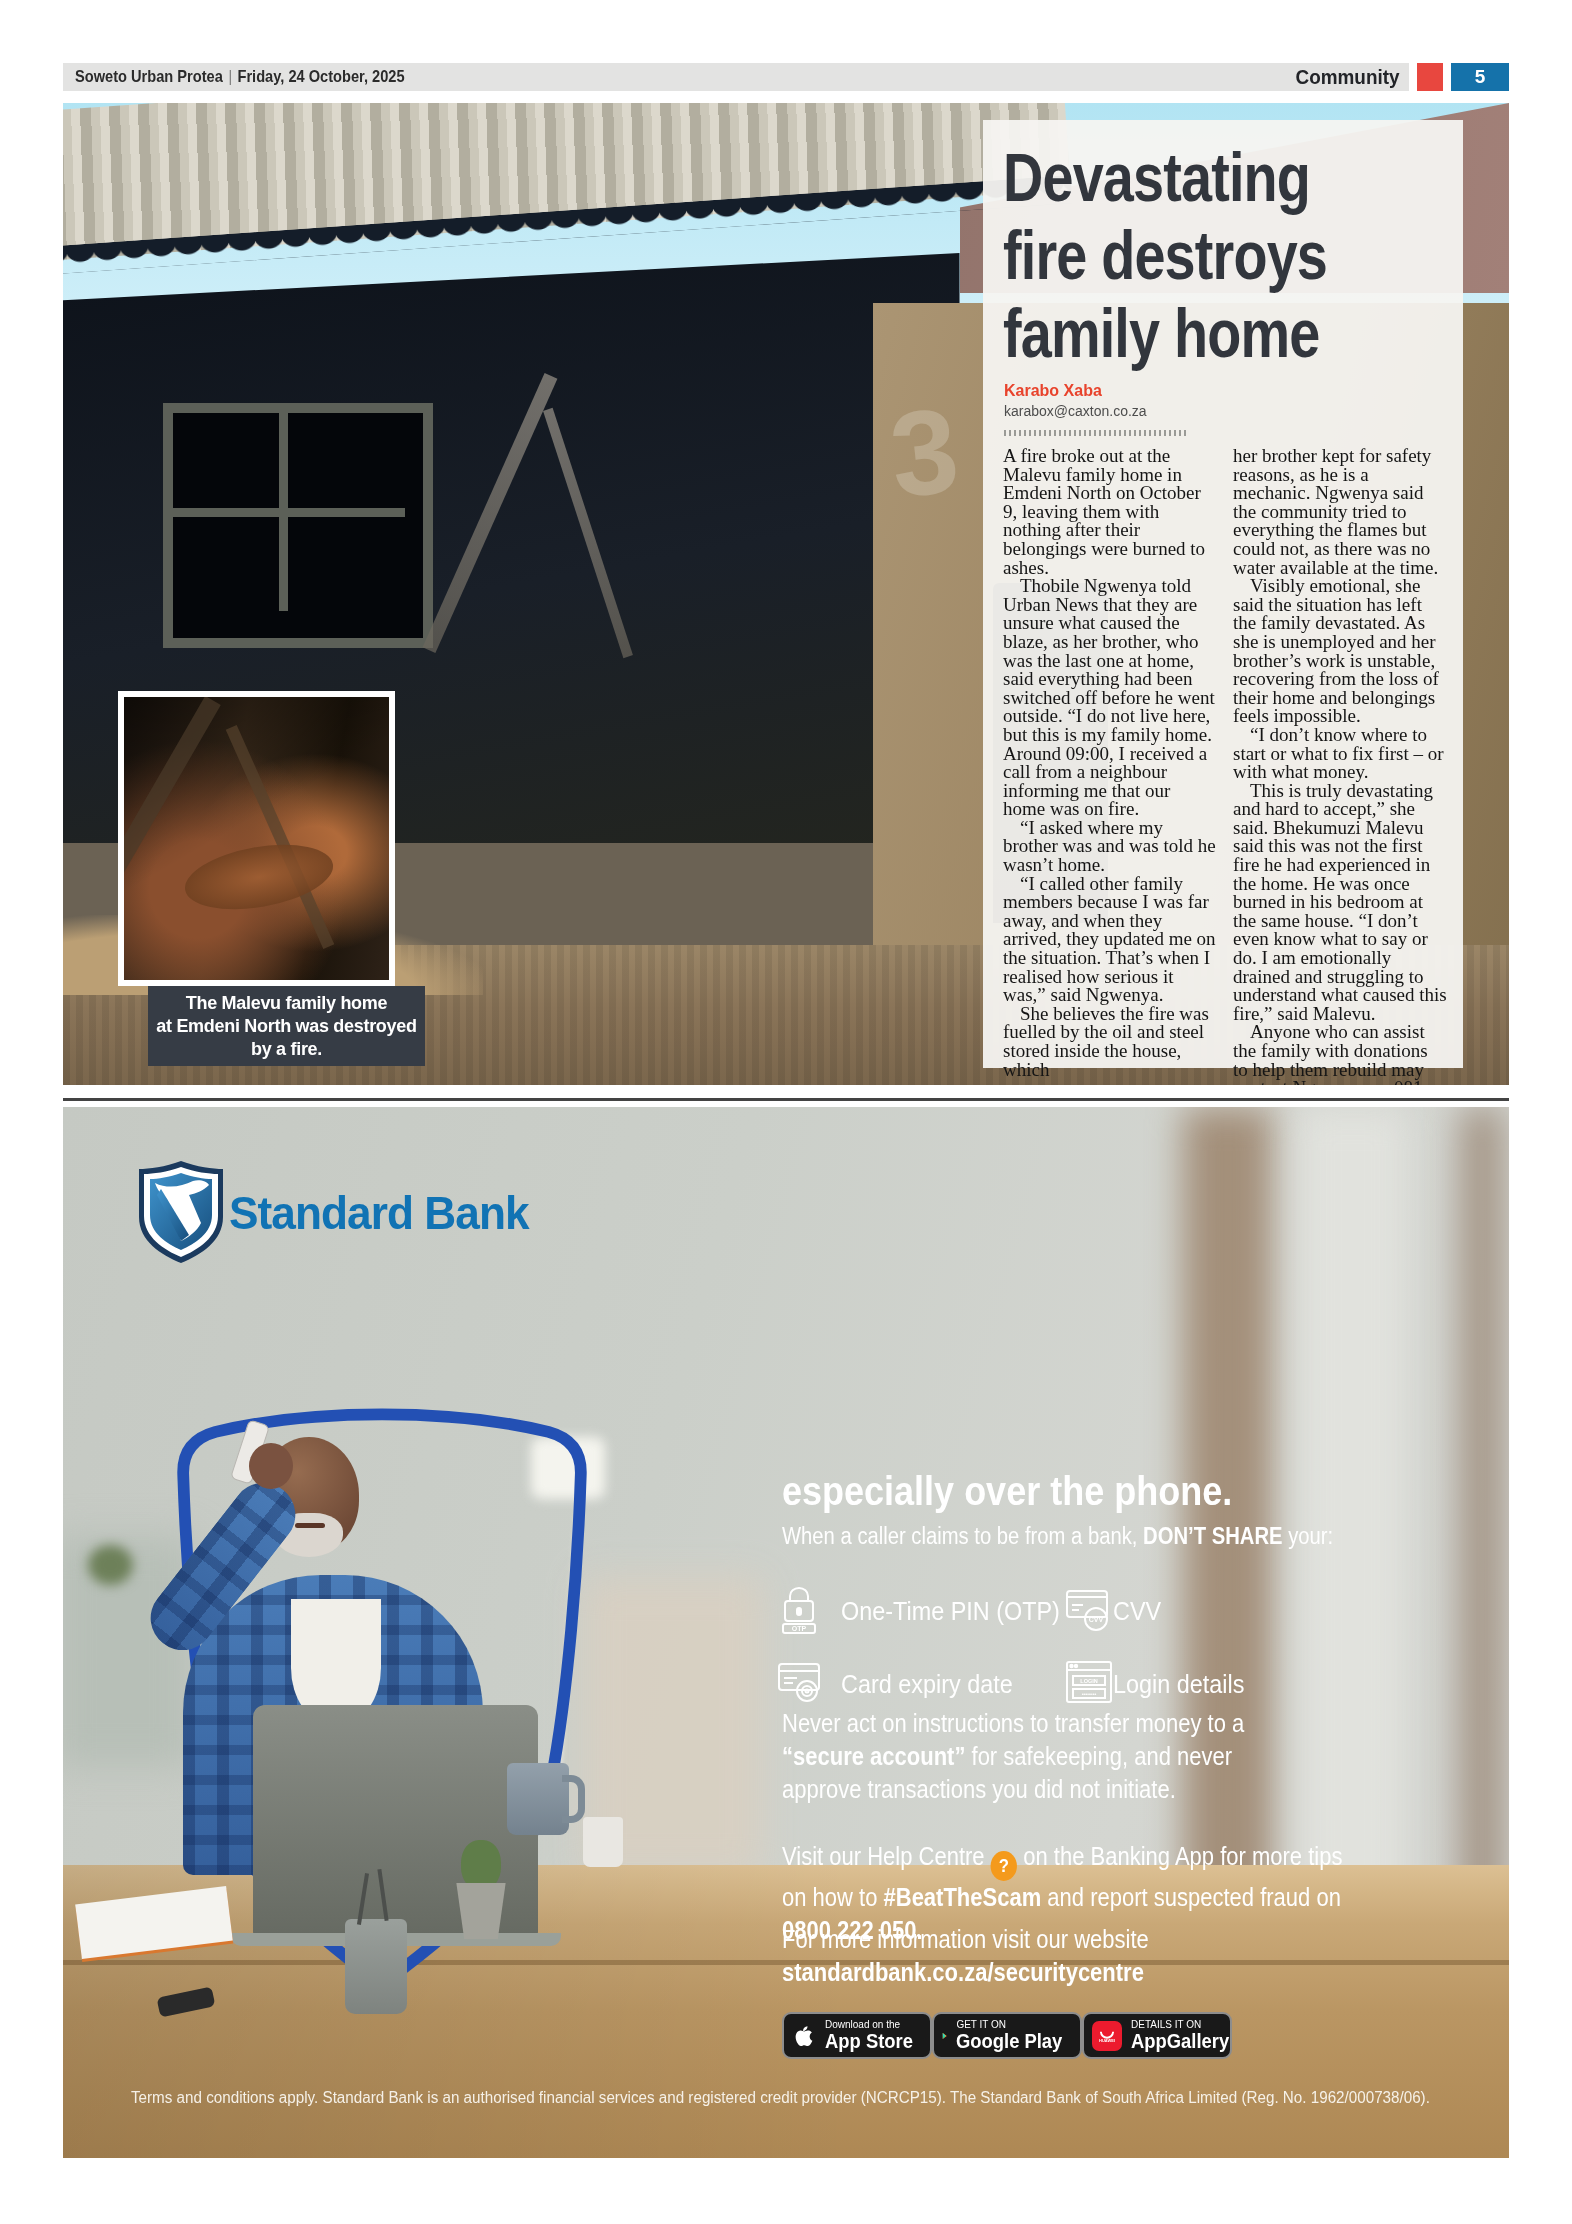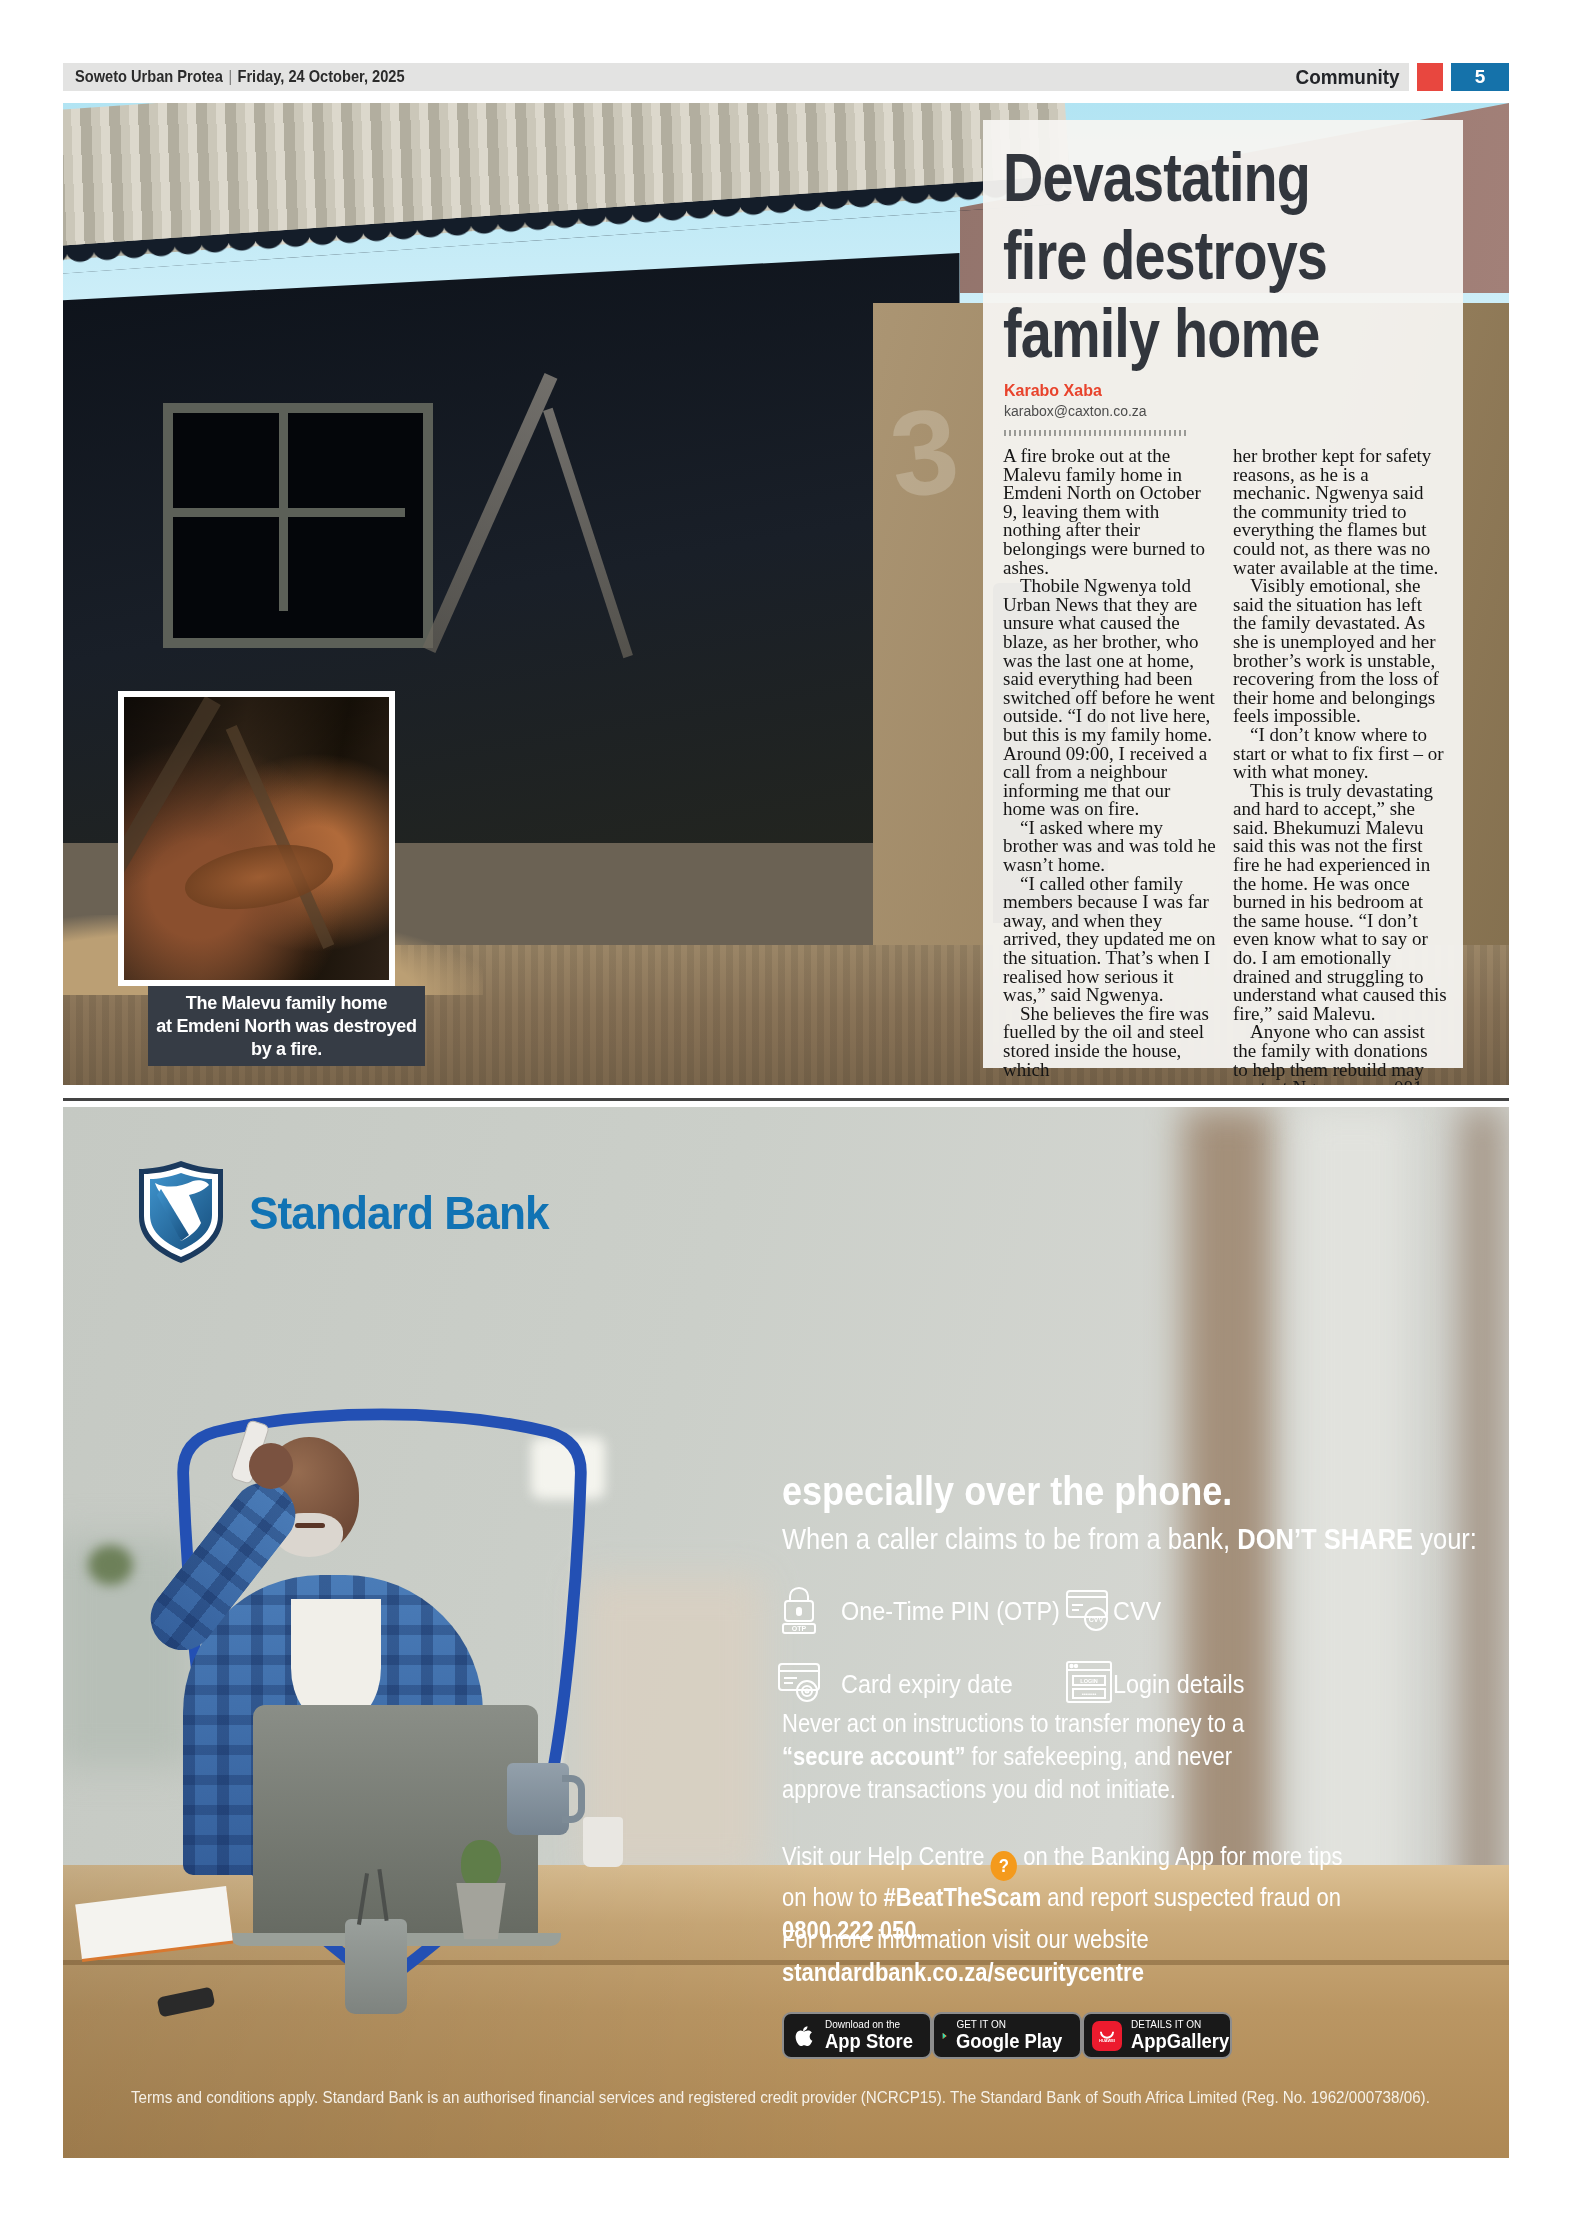--- a/index.html
+++ b/index.html
@@ -69,27 +69,27 @@
 
   .rule{left:63px;top:1098px;width:1446px;height:3px;background:#434343;}
 
   
   .ad{left:63px;top:1107px;width:1446px;height:1051px;overflow:hidden;
     background:linear-gradient(105deg,#c5c9c3 0%,#cbcfc9 40%,#d4d6d1 72%,#cfd0cc 100%);}
   .blurband{filter:blur(18px);}
   .lampshade{left:468px;top:330px;width:74px;height:62px;background:#f4f4ee;border-radius:10px;filter:blur(6px);}
   .lamppole{left:502px;top:390px;width:4px;height:330px;background:#e9e9e3;transform:rotate(4deg);filter:blur(2px);}
 
-  .sb-logo-row{left:74px;top:52px;height:106px;display:flex;align-items:center;gap:24px;}
+  .sb-logo-row{left:74px;top:52px;height:106px;display:flex;align-items:center;gap:4px;}
   .sb-name{font-size:47px;font-weight:bold;color:#1173b4;letter-spacing:-1px;transform:scaleX(.94);transform-origin:0 50%;white-space:nowrap;}
 
   .ad-headline{left:719px;top:103px;color:#fff;font-weight:bold;font-size:81px;line-height:100px;letter-spacing:0;}
   .ad-headline>div{transform:scaleX(.88);transform-origin:0 0;white-space:nowrap;}
   .ad-sub{left:719px;top:362px;color:#fff;font-weight:bold;font-size:40px;}
-  .ad-intro{left:719px;top:416px;color:#fff;font-size:29px;white-space:nowrap;}
+  .ad-intro{left:719px;top:416px;color:#fff;font-size:23px;white-space:nowrap;}
   .adtxt{color:#fff;font-size:25px;line-height:33px;}
   .item-label{color:#fff;font-size:26px;}
   .icon-w{stroke:#fff;fill:none;stroke-width:2;}
   .icon-text{fill:#fff;stroke:none;font-family:"Liberation Sans",sans-serif;font-weight:bold;}
   .help-dot{display:inline-flex;width:30px;height:30px;border-radius:50%;background:#f49a1c;color:#fff;
     font-weight:bold;font-size:19px;align-items:center;justify-content:center;vertical-align:-7px;}
 
   .shield-outline{left:84px;top:292px;}
   .desk{left:0;top:758px;width:1446px;height:293px;
     background:linear-gradient(90deg,rgba(0,0,0,.10),transparent 55%),

